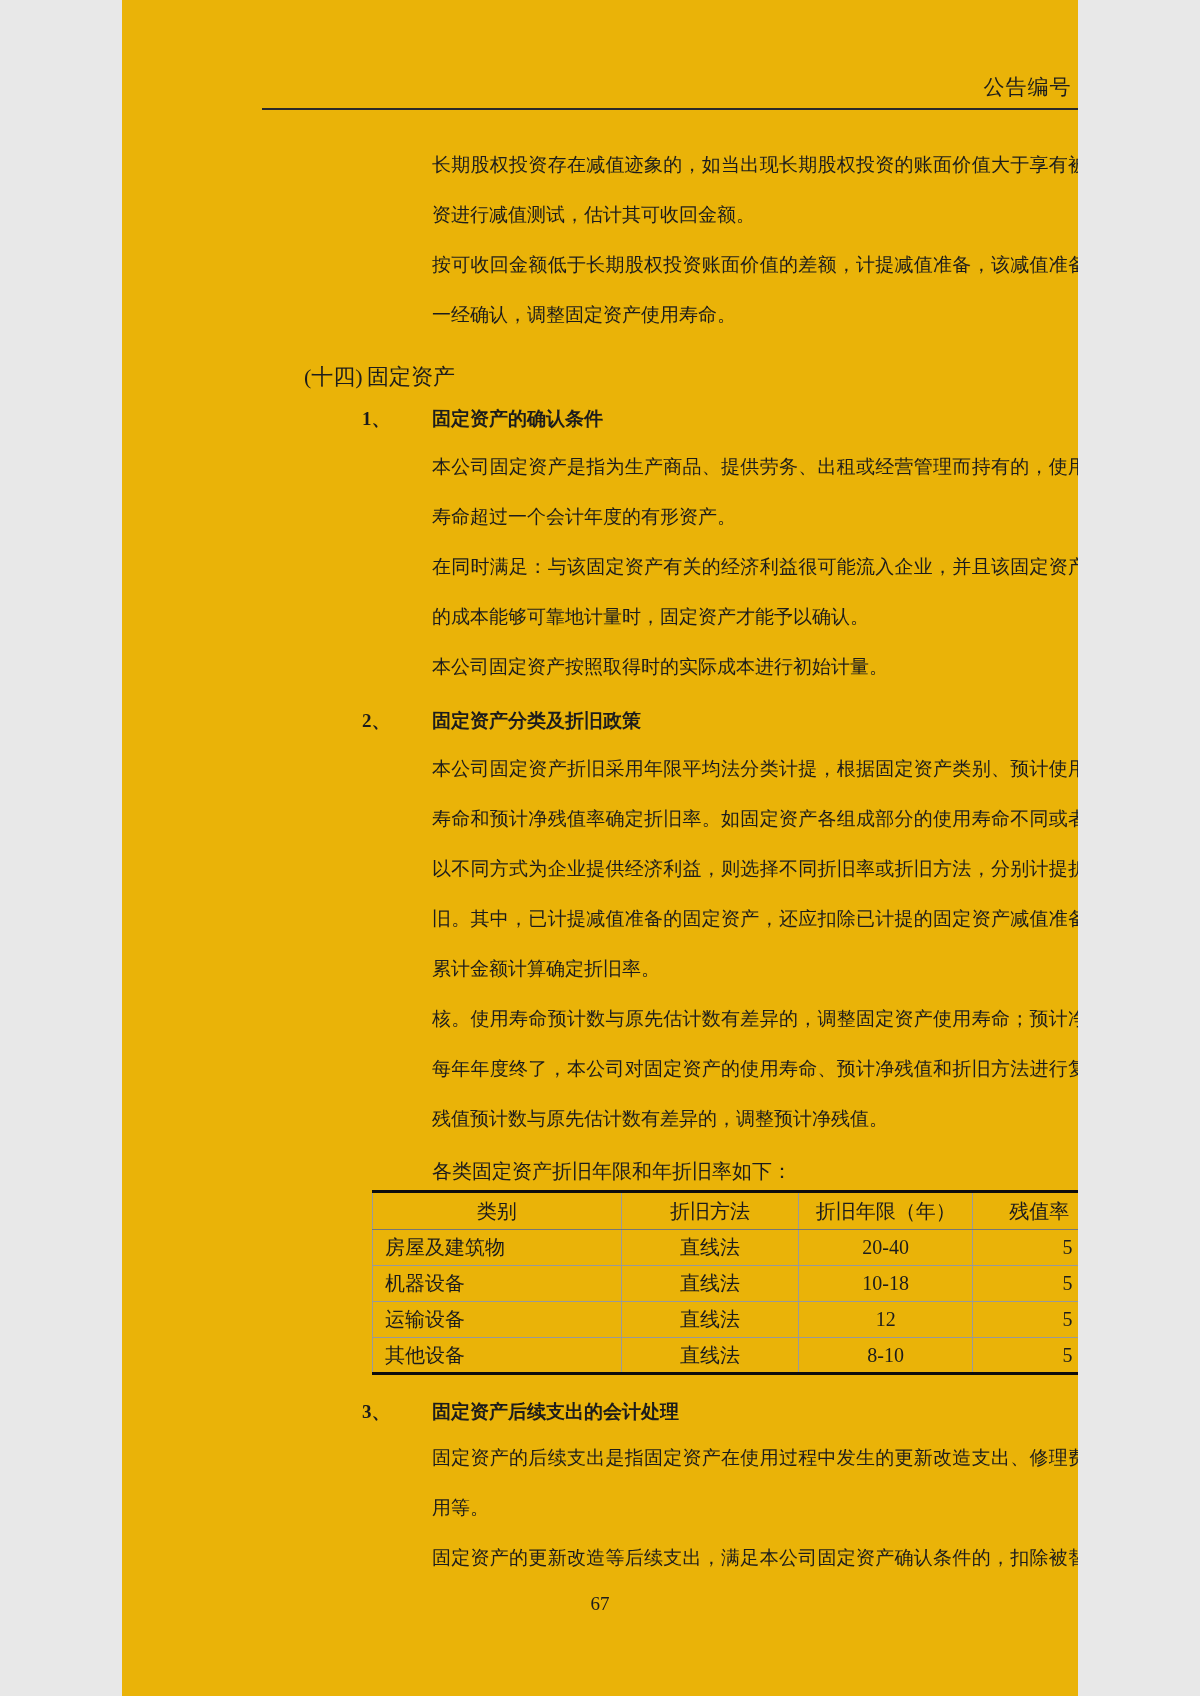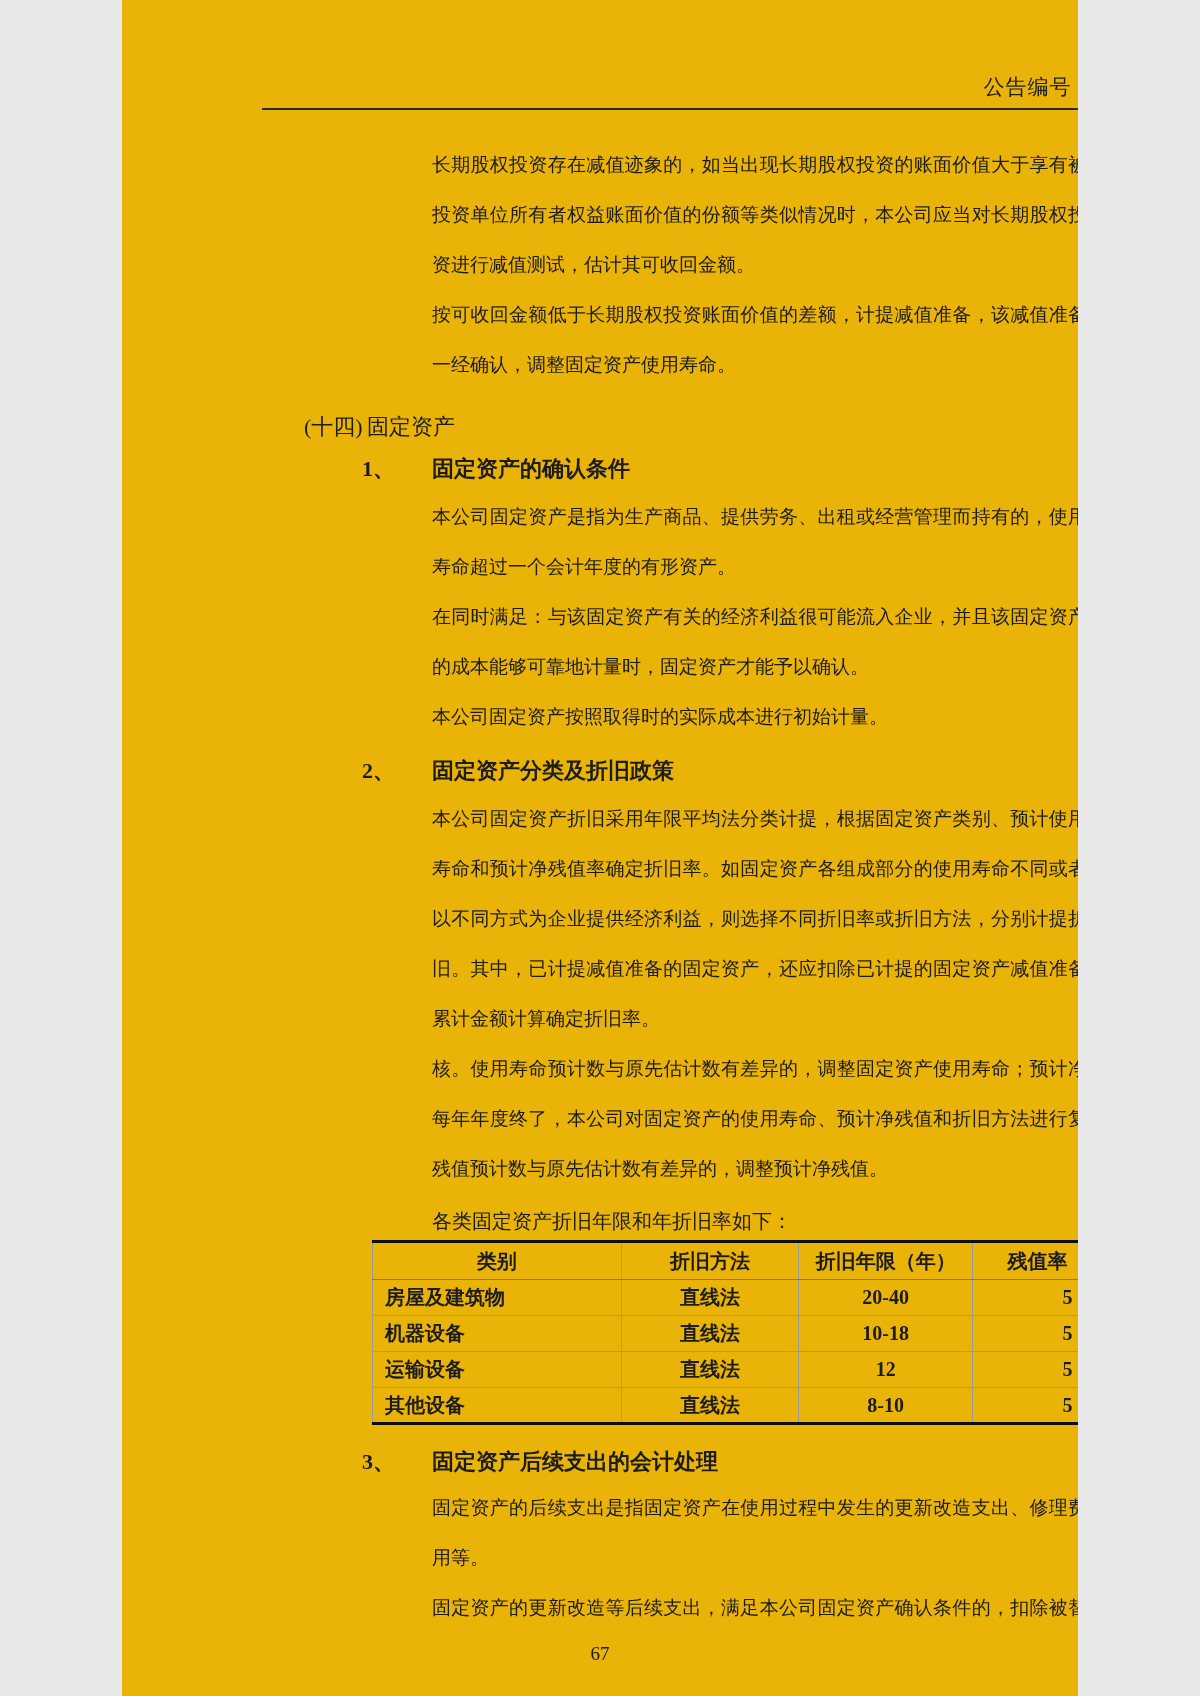--- a/index.html
+++ b/index.html
@@ -29,36 +29,36 @@
   .block{width:655px;margin-left:310px;}
   .tline{
     font-size:19px;line-height:50px;height:50px;
     text-align:justify;text-align-last:justify;
     white-space:nowrap;
   }
   .tline.end{text-align-last:left;}
   
   .h14{margin:20px 0 0 182px;font-weight:normal;font-size:22px;line-height:34px;}
   .h14 .no{display:inline-block;min-width:63px;}
-  .hsub{margin:8px 0 0 240px;font-weight:bold;font-size:22px;line-height:34px;}
+  .hsub{margin:8px 0 0 240px;font-weight:bold;font-size:19px;line-height:34px;}
   .hsub .no{display:inline-block;min-width:70px;font-weight:bold;}
   .mt12{margin-top:12px;}
   .mt6{margin-top:6px;}
   
   .tbl-intro{margin:12px 0 0 310px;font-size:20px;line-height:30px;}
   table.dep{
     margin:4px 0 0 250px;
     width:790px;
     border-collapse:collapse;
     border-top:3px solid #0d0d0d;
     border-bottom:3px solid #0d0d0d;
     font-size:20px;
   }
   table.dep th,table.dep td{
-    font-weight:bold;
+    font-weight:normal;
     text-align:center;
     padding:0 6px;
     border-left:1px solid #9a9a9a;
     box-sizing:border-box;
   }
   table.dep th{height:38px;border-bottom:1px solid #777;}
   table.dep td{height:36px;border-bottom:1px solid #999;}
   table.dep tr:last-child td{border-bottom:none;}
   table.dep th:first-child,table.dep td:first-child{border-left:1px solid #9a9a9a;}
   table.dep td.cat{text-align:left;padding-left:12px;}
@@ -69,21 +69,20 @@
 </head>
 <body>
 
 <div class="page">
 
   <div class="hdr">公告编号：2020-044</div>
   <div class="hdr-rule"></div>
 
   <div class="block" style="margin-top:30px">
     <div class="tline">长期股权投资存在减值迹象的，如当出现长期股权投资的账面价值大于享有被</div>
-    <div class="tline">投资单位所有者权益账面价值的份额等类似情况时，本公司应当对长期股权投</div>
     <div class="tline end">资进行减值测试，估计其可收回金额。</div>
   </div>
 
   <div class="block">
     <div class="tline">按可收回金额低于长期股权投资账面价值的差额，计提减值准备，该减值准备</div>
     <div class="tline end">一经确认，调整固定资产使用寿命。</div>
   </div>
 
   <div class="h14">
     <span class="no">(十四)</span><span>固定资产</span>

